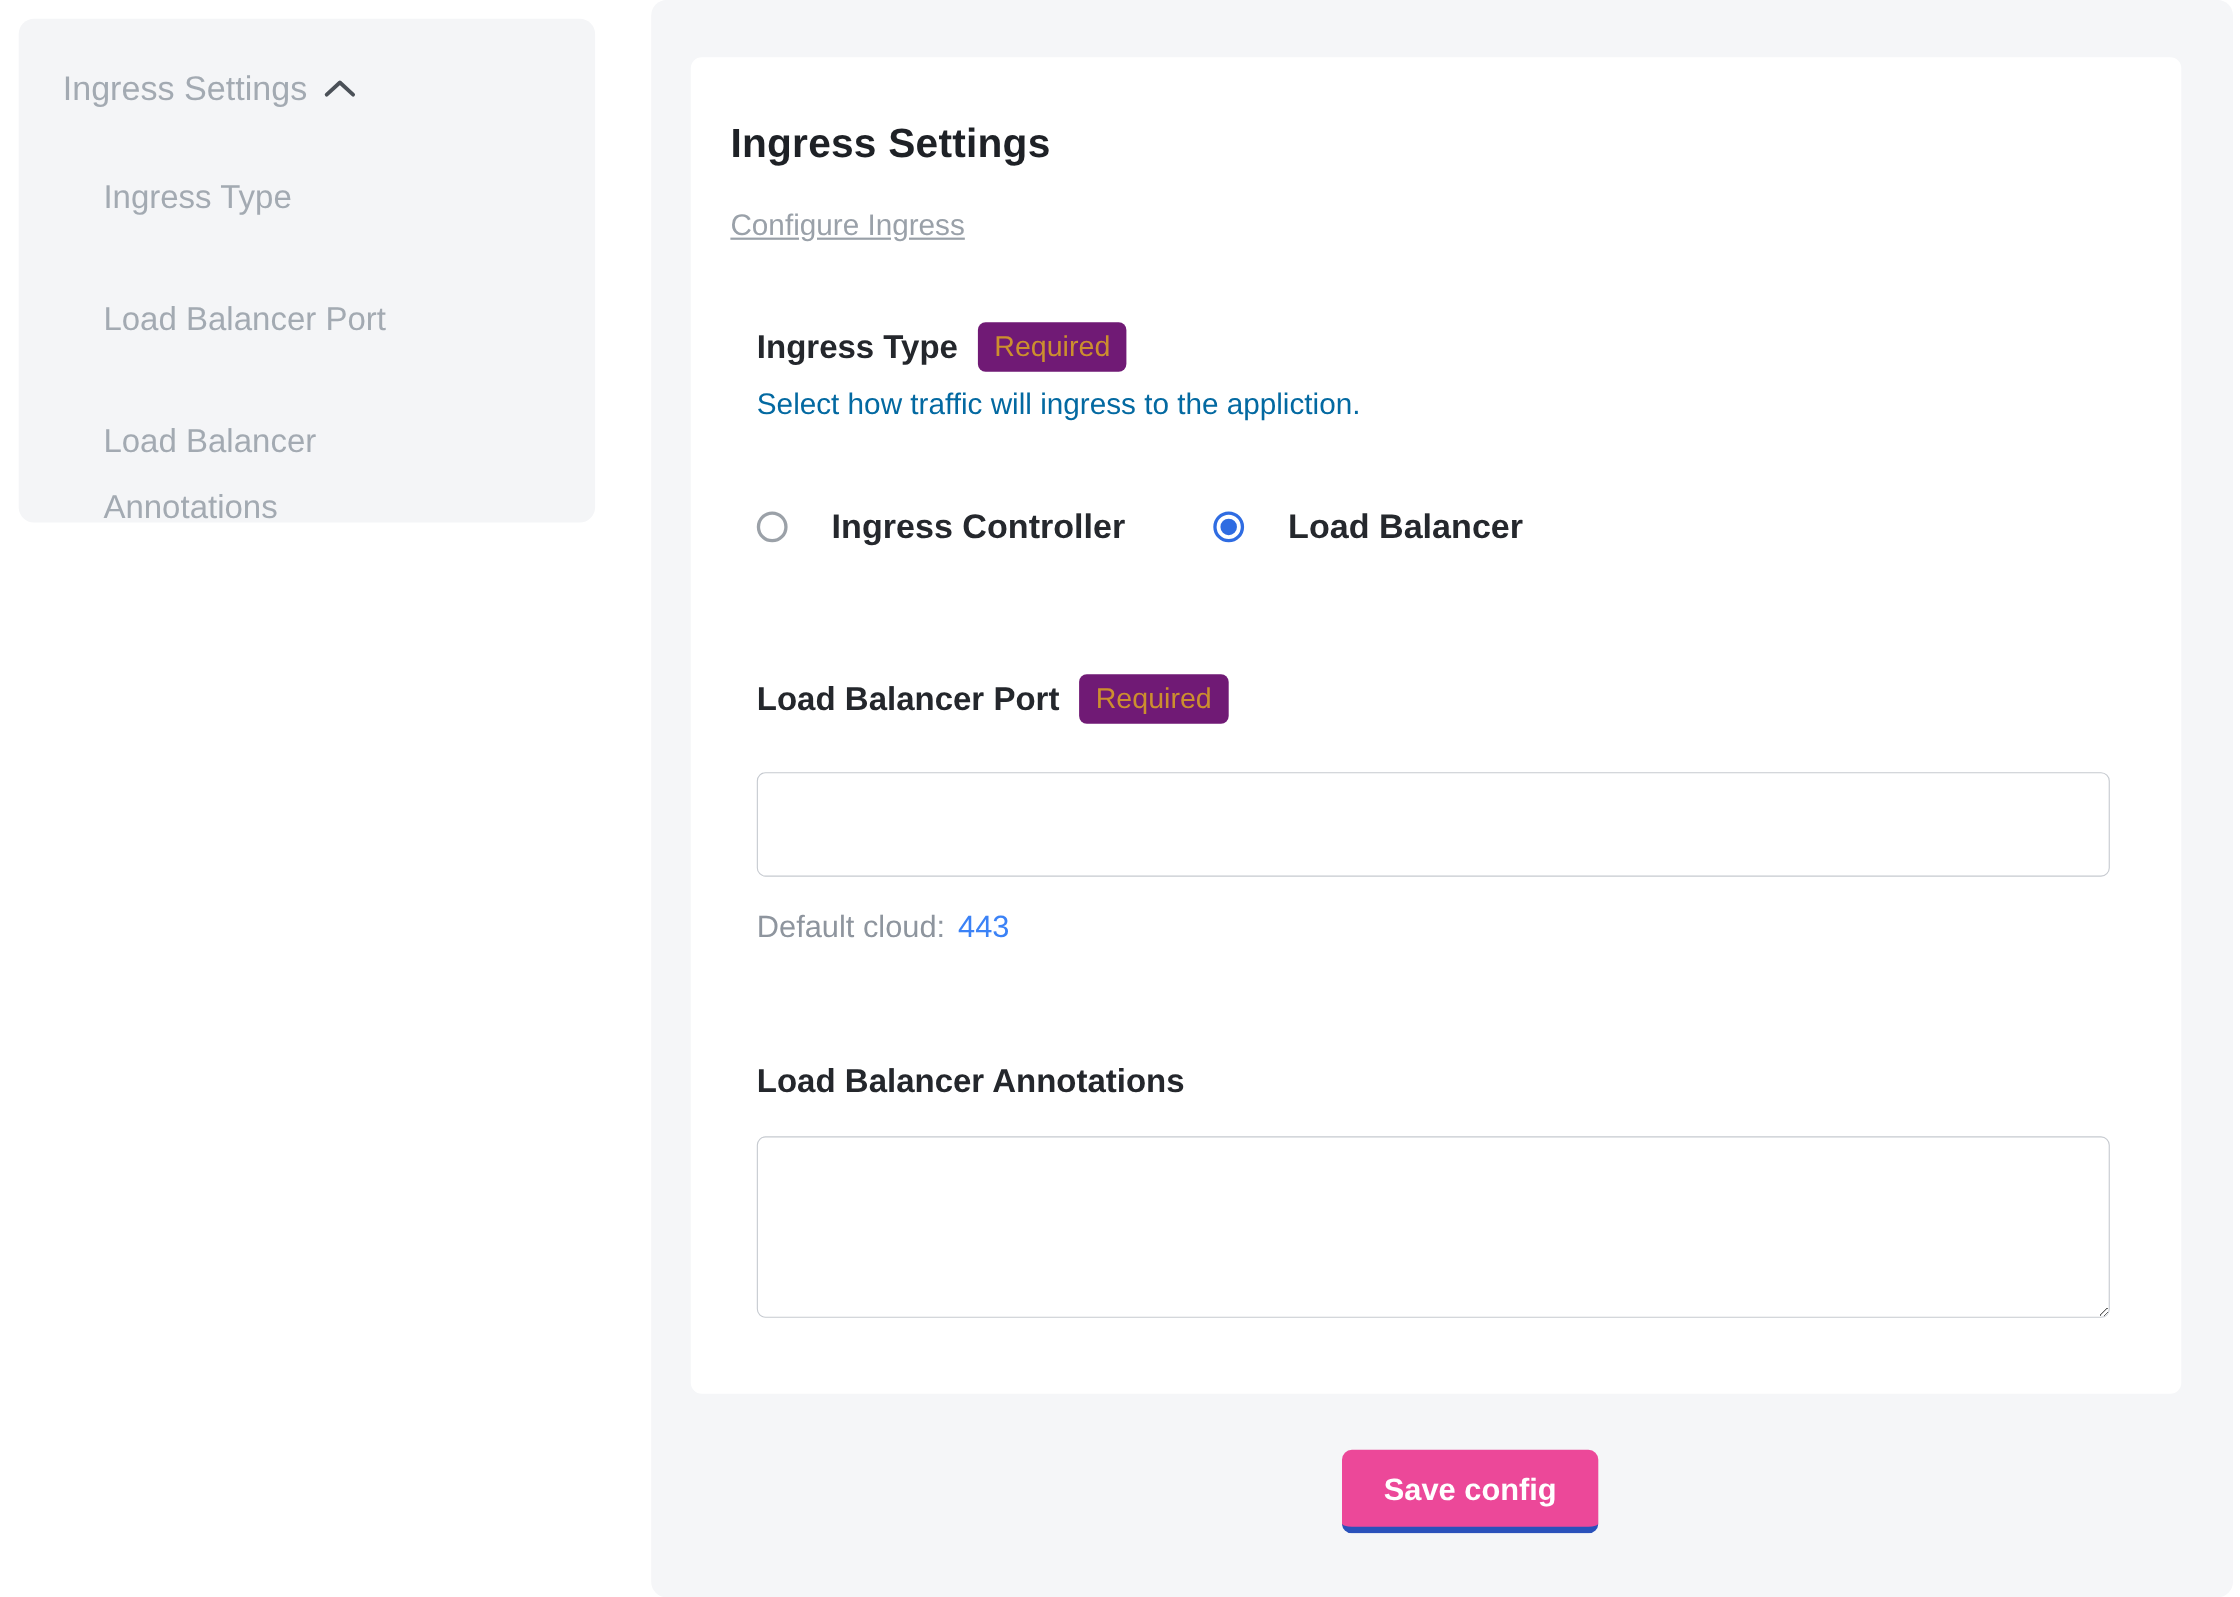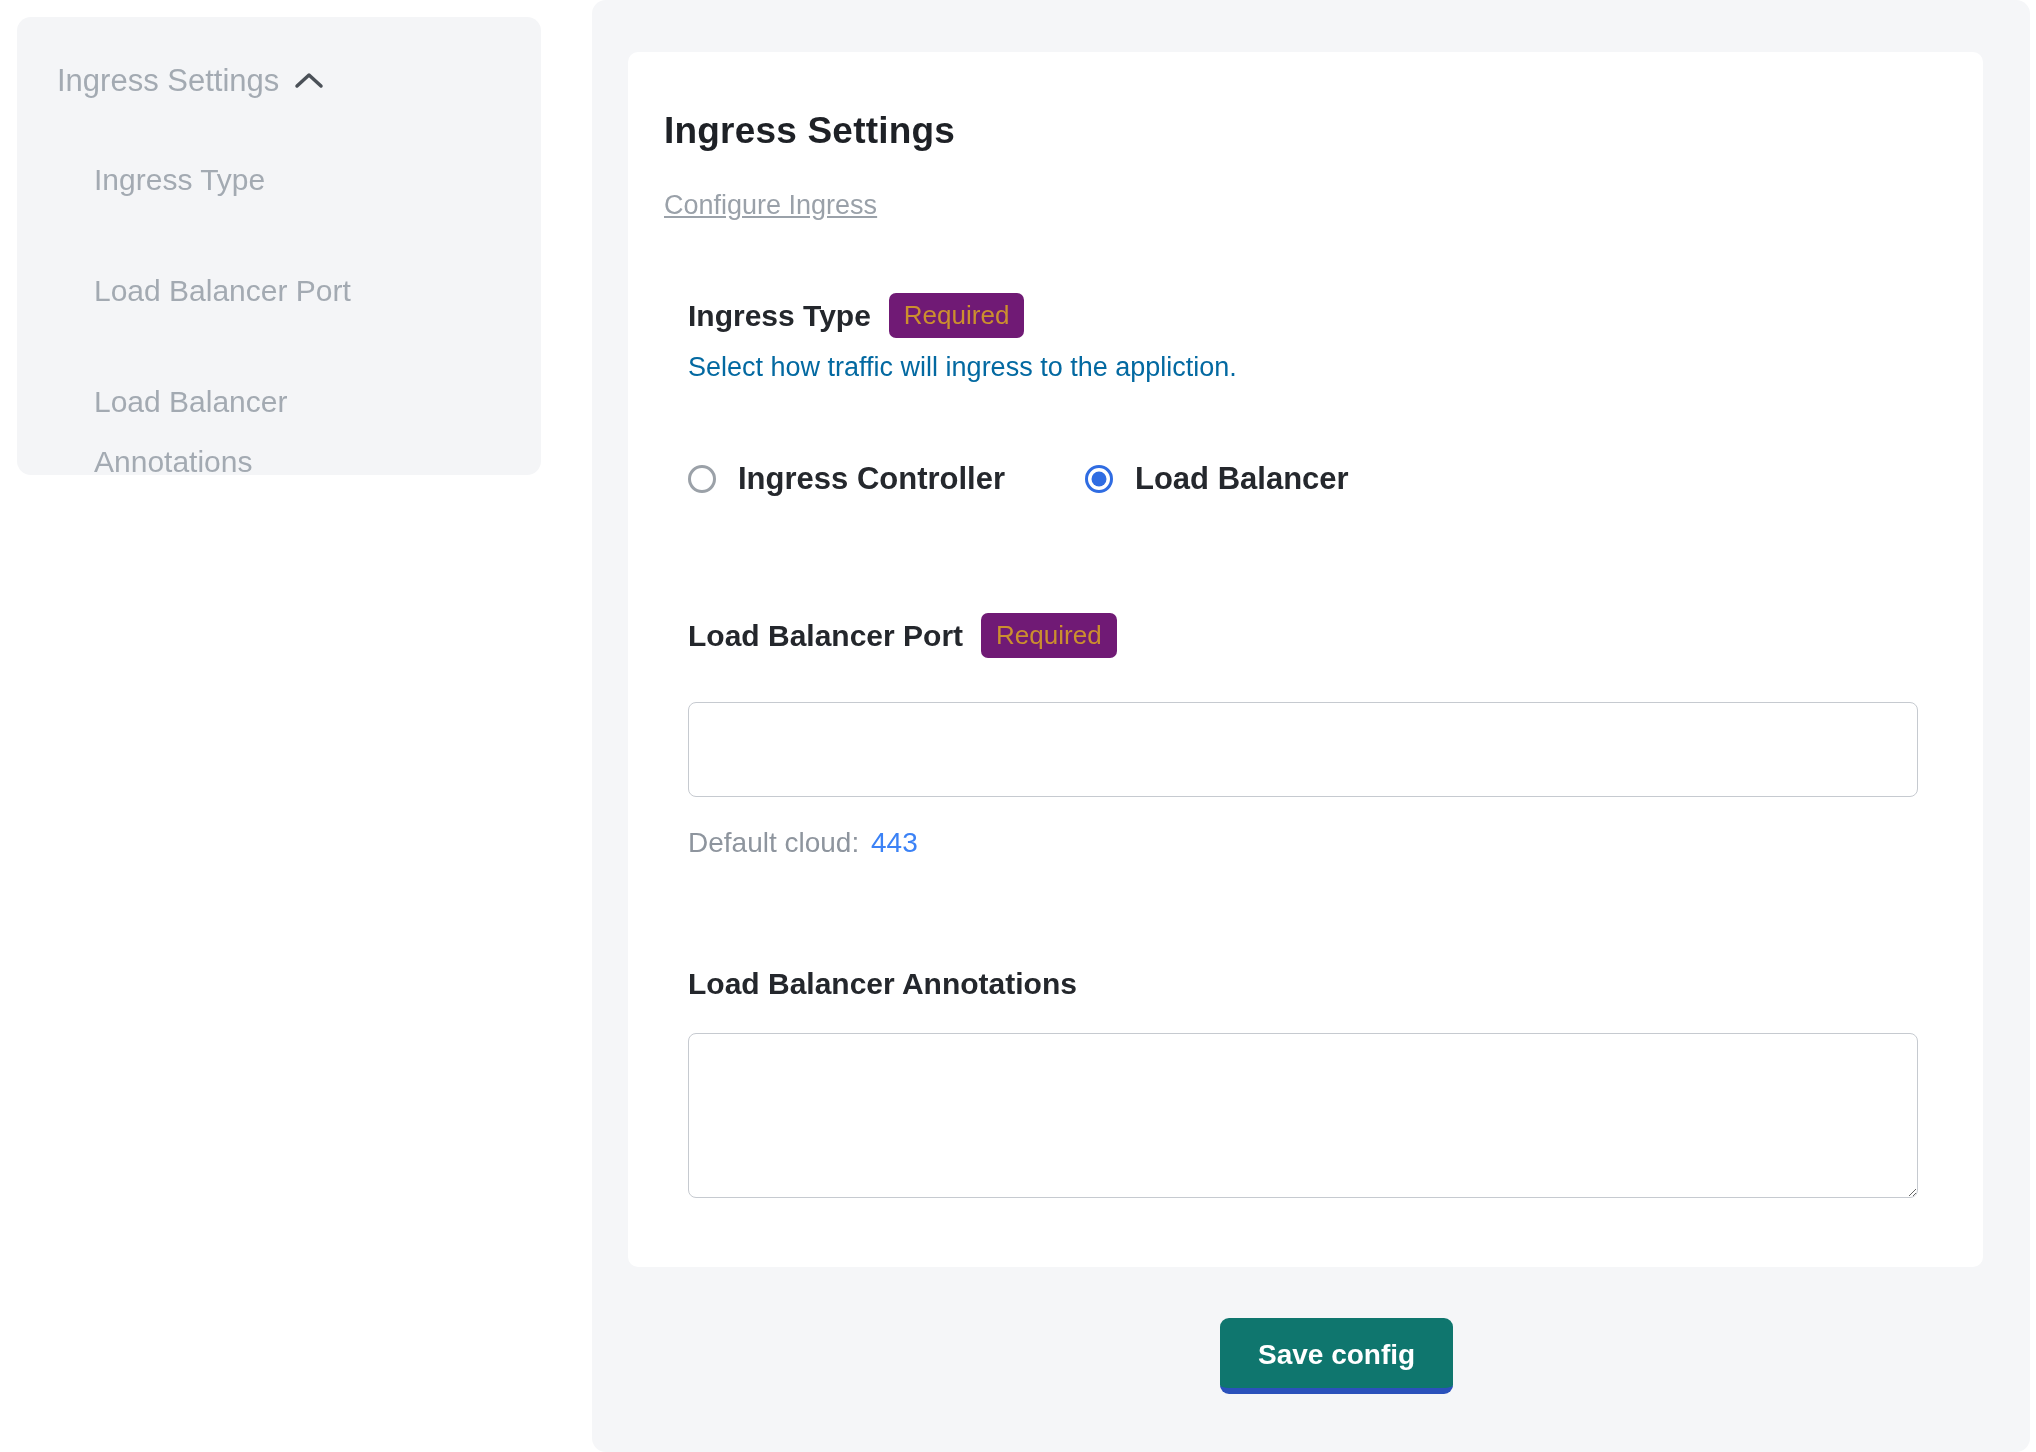--- a/index.html
+++ b/index.html
@@ -40,21 +40,21 @@
   .section-row { display:flex; align-items:center; gap:18px; }
   .section-label { font-size:30px; font-weight:700; color:#24272c; }
   .badge {
     background:#701a75; color:#cc8f2e; font-size:26px;
     padding:7px 15px; border-radius:7px;
   }
   .help-text { margin-top:14px; font-size:27px; color:#0369a1; }
 
   
   .radio-row { display:flex; align-items:center; gap:80px; margin-top:78px; }
-  .radio-option { display:flex; align-items:center; gap:22px; cursor:pointer; }
+  .radio-option { display:flex; align-items:center; gap:40px; cursor:pointer; }
   .radio-circle {
     width:28px; height:28px; border-radius:50%; border:3px solid #9ba1a8;
     background:#fff; flex:0 0 auto; position:relative;
   }
   .radio-option.selected .radio-circle { border-color:#2f6ce2; }
   .radio-option.selected .radio-circle::after {
     content:""; position:absolute; left:50%; top:50%; width:15px; height:15px;
     border-radius:50%; background:#2f6ce2; transform:translate(-50%,-50%);
   }
   .radio-label { font-size:31px; font-weight:700; color:#25282d; }
@@ -72,21 +72,21 @@
   .section-3 { margin-top:108px; }
   .textarea-input {
     margin-top:32px; width:1230px; height:165px;
     border:1px solid #c6cad0; border-radius:8px; background:#fff;
     font-size:28px; color:#24272c; padding:16px 24px; outline:none;
     font-family:"Liberation Sans", sans-serif; resize:both;
   }
 
   .save-button {
     position:absolute; left:628px; top:1318px;
-    background:#0f766e; border:none; border-bottom:6px solid #2a51bb;
+    background:#ec4899; border:none; border-bottom:6px solid #2a51bb;
     border-radius:9px; color:#ffffff; font-size:28px; font-weight:700;
     padding:21px 38px 17px 38px; cursor:pointer;
     font-family:"Liberation Sans", sans-serif;
   }
 </style>
 </head>
 <body>
 
 <nav class="sidebar-card">
   <div class="sidebar-header">

